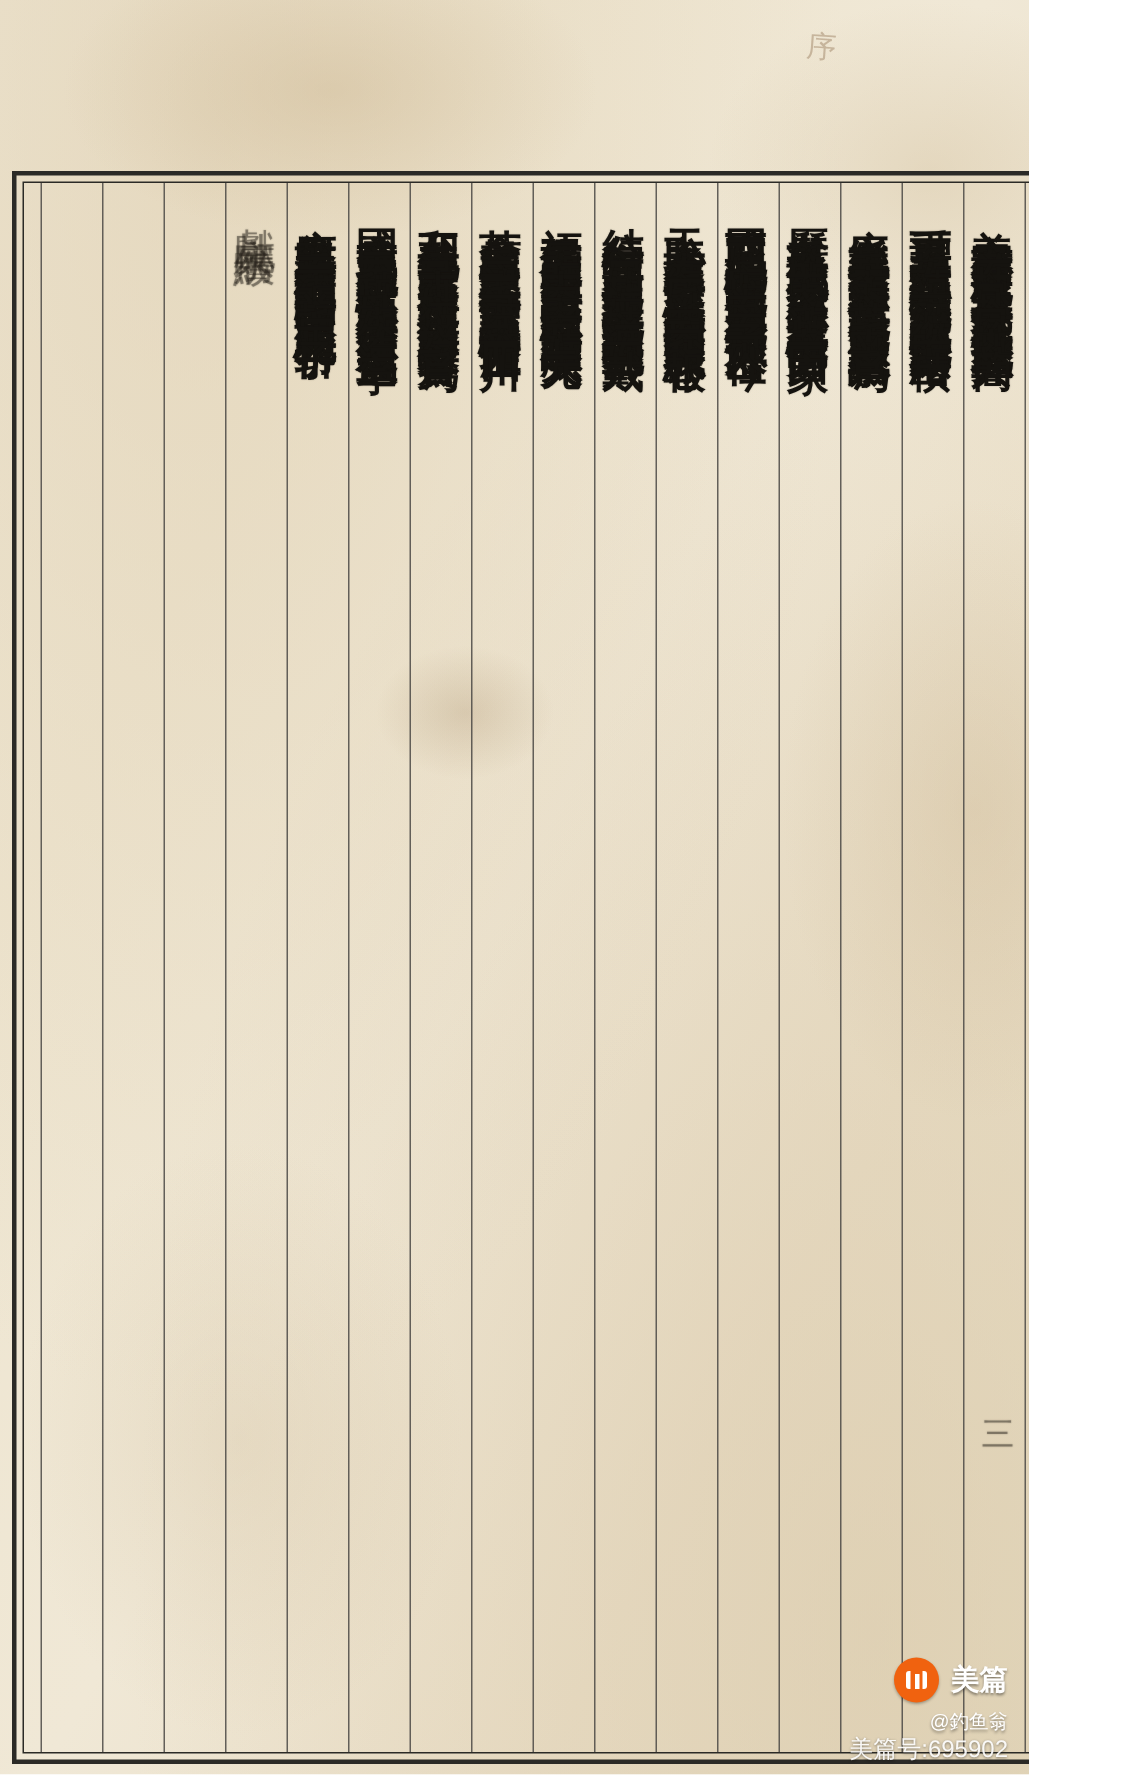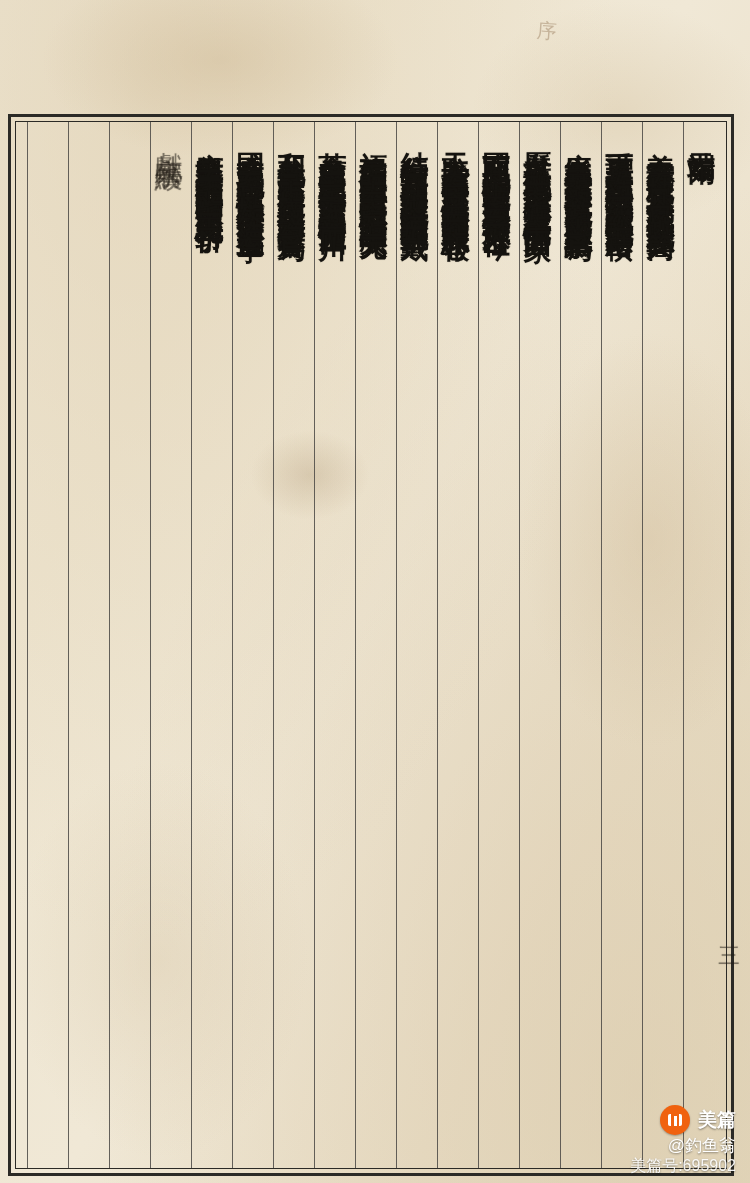--- a/index.html
+++ b/index.html
@@ -10,21 +10,21 @@
   body {
     width: 750px;
     height: 1183px;
     overflow: hidden;
     font-family: "Liberation Serif", serif;
   }
 
   
   #page {
     position: relative;
-    width: 750px;
+    width: 686px;
     height: 1183px;
     background:
       radial-gradient(ellipse at 20% 8%, rgba(222,206,176,0.55) 0%, rgba(222,206,176,0) 55%),
       radial-gradient(ellipse at 85% 92%, rgba(214,196,164,0.5) 0%, rgba(214,196,164,0) 60%),
       linear-gradient(118deg, #efe7d4 0%, #eee5d0 25%, #f0e8d6 50%, #eadfc8 75%, #e6dcc2 100%);
     overflow: hidden;
   }
 
   
   .stain {
@@ -169,21 +169,21 @@
     font-size: 19px;
     font-weight: 700;
     color: #ffffff;
     text-shadow: 0 1px 2px rgba(0,0,0,0.45);
   }
   #user {
     position: absolute;
     right: 14px;
     bottom: 26px;
     font-family: "Liberation Sans", sans-serif;
-    font-size: 17px;
+    font-size: 13px;
     color: #ffffff;
     text-shadow: 0 1px 2px rgba(0,0,0,0.45);
   }
   #docid {
     position: absolute;
     right: 14px;
     bottom: 6px;
     font-family: "Liberation Sans", sans-serif;
     font-size: 16px;
     color: rgba(255,255,255,0.92);

